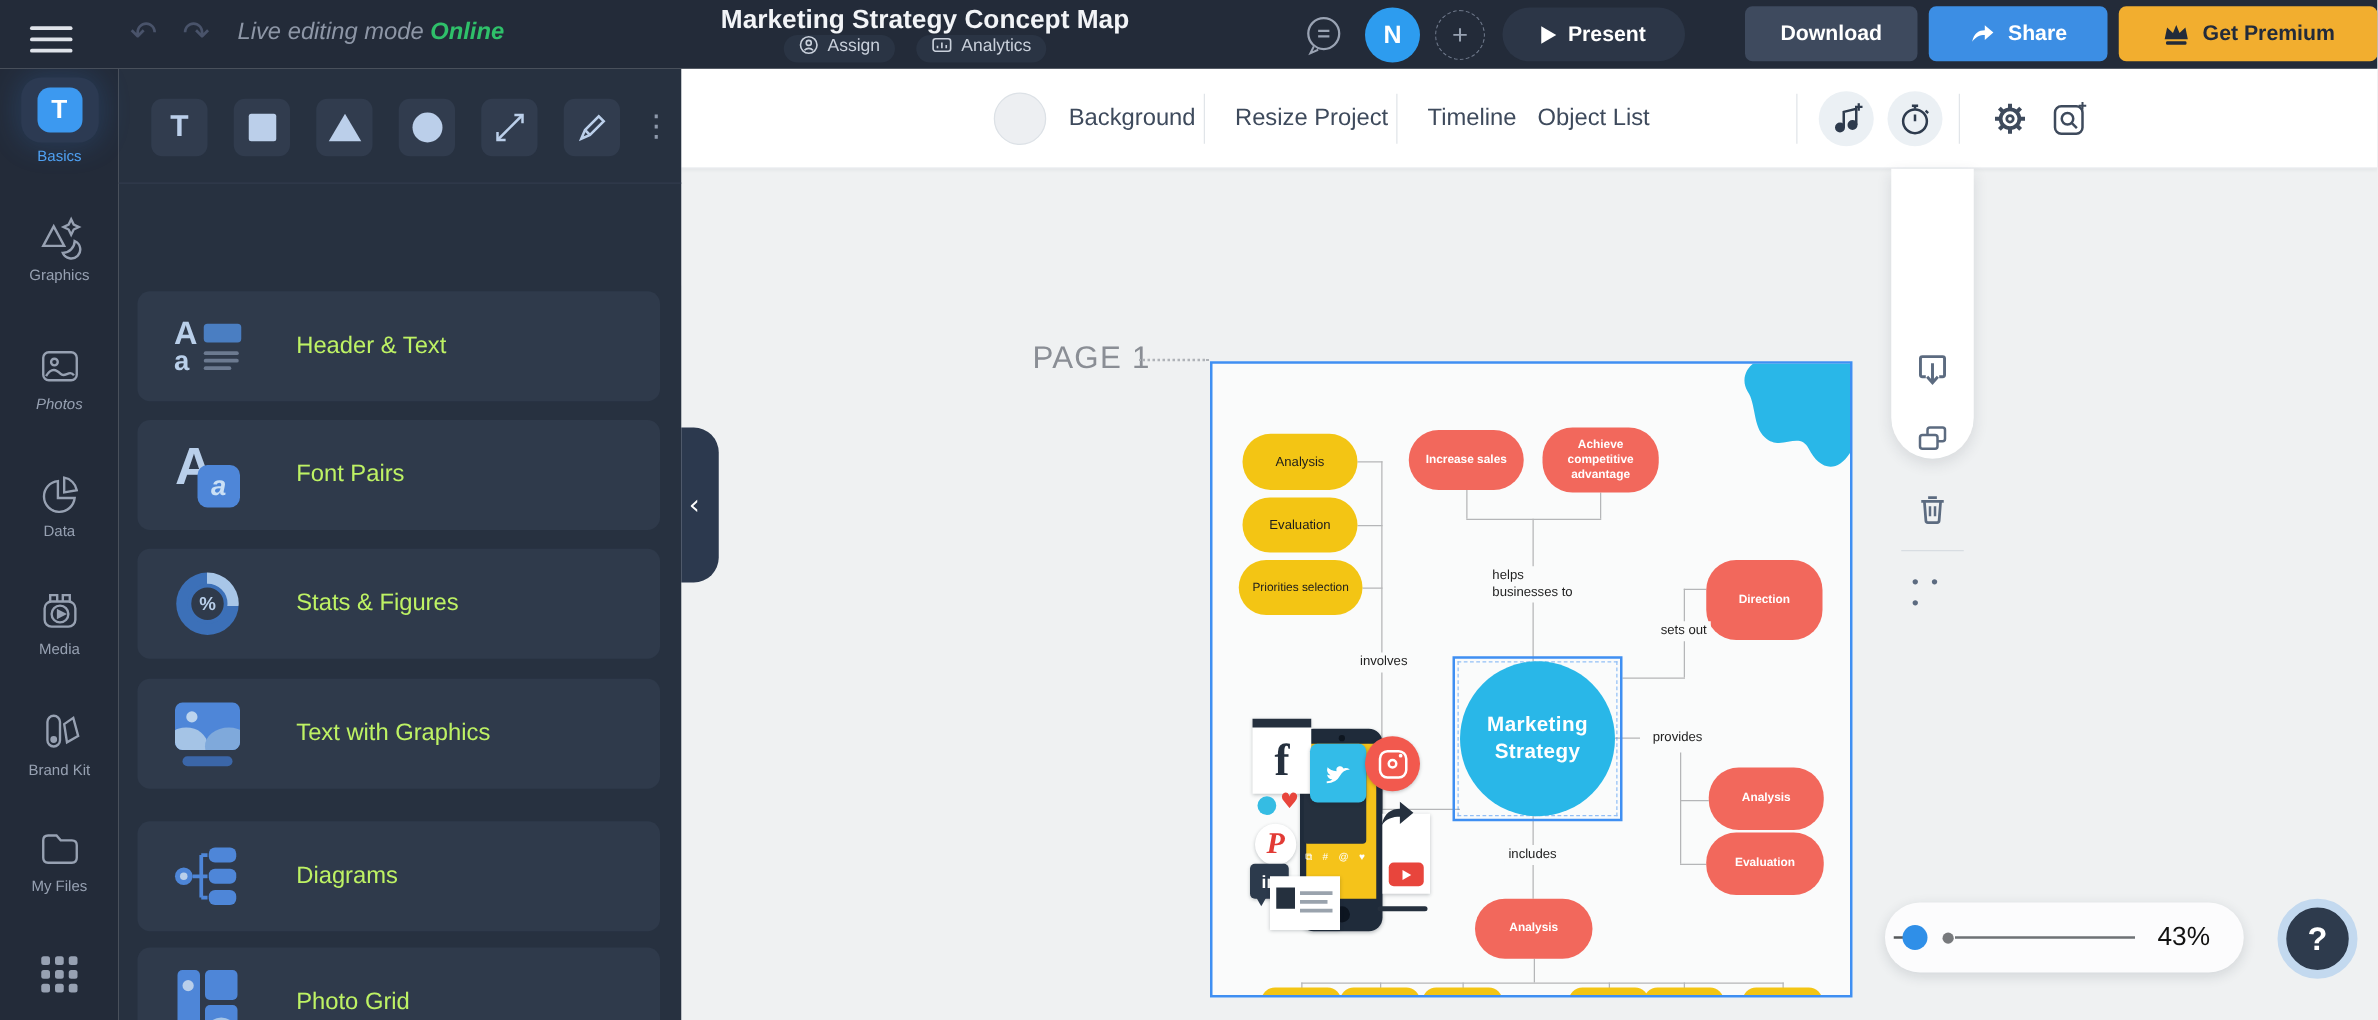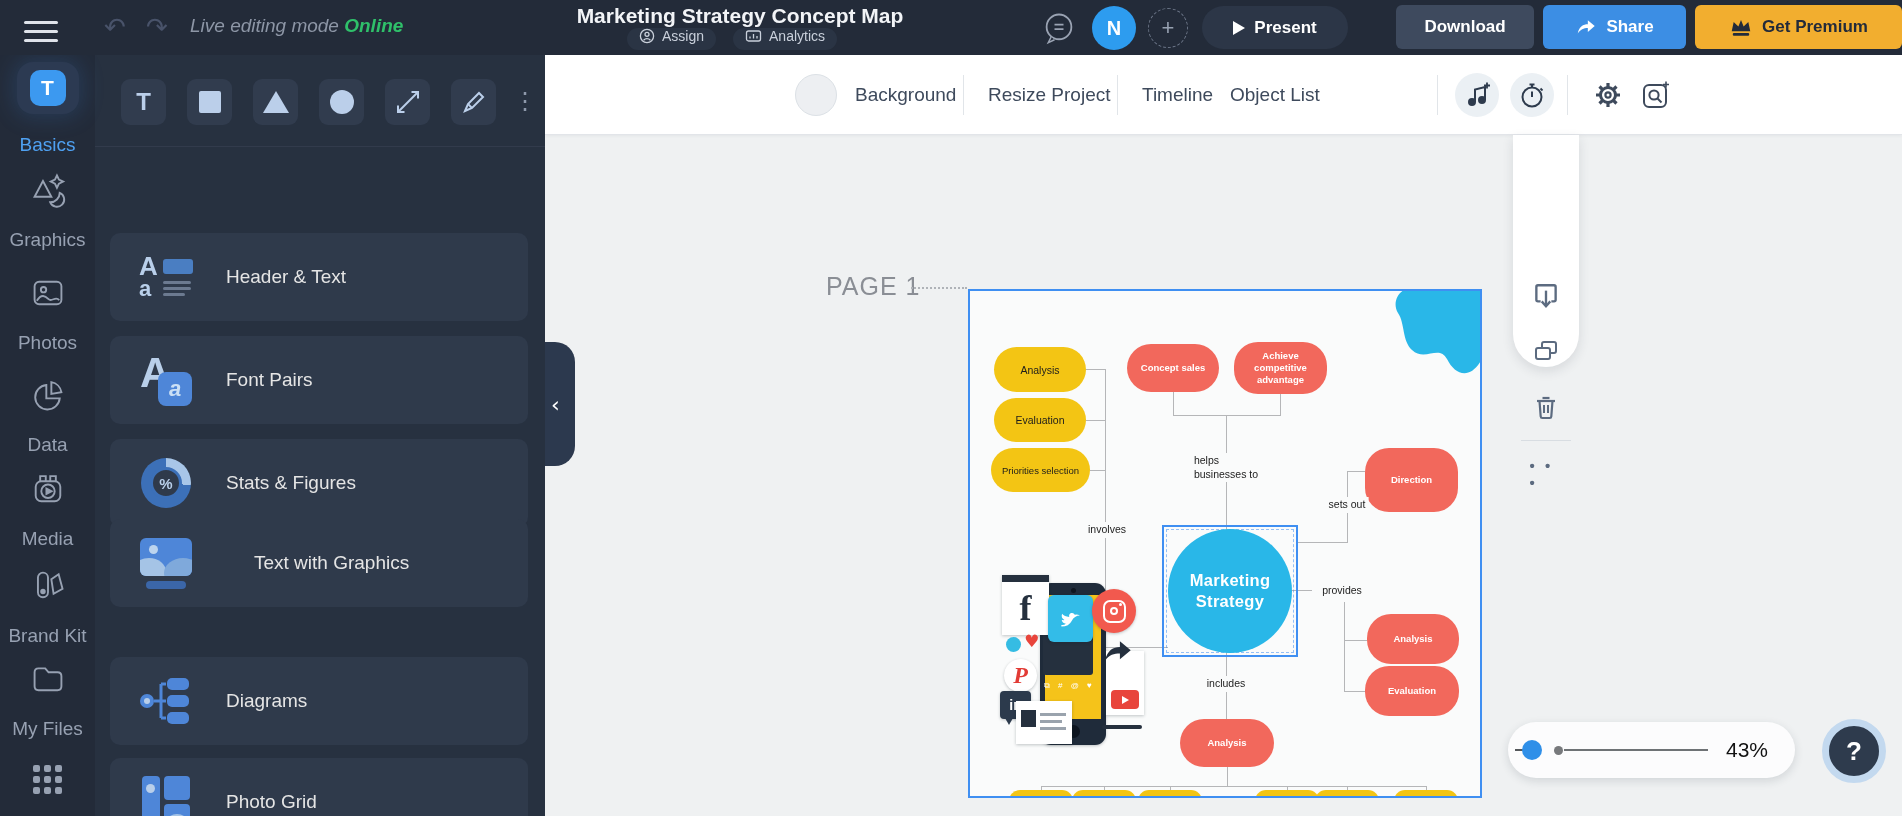--- a/index.html
+++ b/index.html
@@ -21,41 +21,41 @@
   .btn { display:flex; align-items:center; justify-content:center; gap:9px; font-weight:700; font-size:17px; cursor:pointer; }
   #btn-present { left:1202px; top:6px; width:146px; height:43px; border-radius:22px; background:#2C3647; color:#fff; }
   .play-tri { width:0; height:0; border-left:12px solid #fff; border-top:7px solid transparent; border-bottom:7px solid transparent; }
   #btn-download { left:1396px; top:5px; width:138px; height:44px; border-radius:6px; background:#3E4A5E; color:#fff; }
   #btn-share { left:1543px; top:5px; width:143px; height:44px; border-radius:6px; background:#3C8EE4; color:#fff; }
   #btn-premium { left:1695px; top:5px; width:207px; height:44px; border-radius:6px; background:#F2AE2F; color:#232B3A; }
 
   
   #sidebar { position:absolute; left:0; top:55px; width:95px; height:761px; background:#232B39; z-index:30; }
   .sb-item { position:absolute; left:0; width:95px; text-align:center; color:#97A1B2; cursor:pointer; }
-  .sb-label { font-size:19px; margin-top:20px; }
+  .sb-label { font-size:12px; margin-top:4px; }
   .sb-item svg { display:block; margin:0 auto; }
   .basics-pill { width:62px; height:52px; margin:0 auto; background:#2C3A52; border-radius:16px; display:flex; align-items:center; justify-content:center; box-shadow:0 0 22px 4px rgba(61,131,222,.18); }
   .basics-ic { width:36px; height:36px; background:#3C99F0; border-radius:10px; color:#fff; font-size:21px; font-weight:700; display:flex; align-items:center; justify-content:center; }
   .grid-ic { display:grid; grid-template-columns:repeat(3,7px); grid-gap:4px; width:29px; margin:0 auto; }
   .grid-ic i { width:7px; height:7px; background:#97A1B2; border-radius:2px; }
 
   
   #panel { position:absolute; left:95px; top:55px; width:450px; height:761px; background:#273140; z-index:20; }
   .toolbtn { position:absolute; top:24px; width:45px; height:46px; background:#313C4E; border-radius:9px; display:flex; align-items:center; justify-content:center; color:#BBCFEA; cursor:pointer; }
   .tool-sq { width:22px; height:22px; background:#BBCFEA; border-radius:2px; }
   .tool-tri { width:0; height:0; border-left:13px solid transparent; border-right:13px solid transparent; border-bottom:22px solid #BBCFEA; }
   .tool-ci { width:24px; height:24px; background:#BBCFEA; border-radius:50%; }
   .panel-div { position:absolute; left:0; top:91px; width:450px; height:1px; background:#323B4C; }
   .tabs { position:absolute; left:18px; top:104px; width:414px; height:58px; border-radius:10px; display:flex; }
   .tab { flex:1; display:flex; align-items:center; justify-content:center; font-size:17.5px; cursor:pointer; }
   .tab.active { background:#333F52; border-radius:10px; color:#FFF; font-weight:700; }
   .tab.inactive { color:#93A0B3; }
   .card { position:absolute; left:15px; width:418px; height:88px; background:#2F3A4B; border-radius:10px; display:flex; align-items:center; cursor:pointer; }
   .card .ic { width:60px; margin-left:26px; display:flex; align-items:center; justify-content:center; }
-  .card .lbl { color:#e5e5e5; font-size:19px; margin-left:30px; }
+  .card .lbl { color:#bef264; font-size:19px; margin-left:41px; }
   .scrollbar { position:absolute; left:534px; top:224px; width:11px; height:492px; background:#9EA2A8; border-radius:5px; cursor:pointer; }
   #flap { position:absolute; left:545px; top:342px; width:30px; height:124px; background:#2C394E; border-radius:0 20px 20px 0; z-index:25; color:#fff; display:flex; align-items:center; cursor:pointer; }
   #flap span { font-size:22px; margin-left:6px; font-family:"DejaVu Sans",sans-serif; }
 
   
   .ht-A { color:#B9CFEA; font-weight:700; font-size:26px; line-height:.8; }
   .ht-a { color:#B9CFEA; font-weight:700; font-size:22px; line-height:.8; }
   .blue-rect { background:#4A7EC2; border-radius:3px; }
   .gray-line { background:#6C7A90; border-radius:2px; }
   .fp-A { color:#B9CFEA; font-weight:700; font-size:42px; line-height:.8; }
@@ -211,21 +211,21 @@
       <div class="sb-label" style="color:#4FA1F2;">Basics</div>
     </div>
     <div class="sb-item" style="top:116px;">
       <svg width="38" height="38" viewBox="0 0 34 34" fill="none" stroke="#97A1B2" stroke-width="1.7">
         <path d="M5 23 L12.5 9 L20 23 Z"></path>
           <path d="M25 4 l1.8 3.7 3.7 1.8 -3.7 1.8 -1.8 3.7 -1.8 -3.7 -3.7 -1.8 3.7 -1.8 Z"></path>
           <path d="M27.5 19.5 a6.5 6.5 0 1 1 -8.5 8.5 a8.6 8.6 0 0 0 8.5 -8.5 Z"></path>
       </svg>
       <div class="sb-label">Graphics</div>
     </div>
-    <div class="sb-item" style="top:219px;">
+    <div class="sb-item" style="top:219px;font-style:italic;">
       <svg width="38" height="38" viewBox="0 0 34 34" fill="none" stroke="#97A1B2" stroke-width="1.7">
         <rect x="5" y="7" width="24" height="20" rx="4"></rect>
           <circle cx="13" cy="14" r="2.4"></circle>
           <path d="M7 24 C11 17.5 14.5 19.5 17.5 22.5 C20.5 25.5 24 19 27 23.5"></path>
       </svg>
       <div class="sb-label">Photos</div>
     </div>
     <div class="sb-item" style="top:321px;">
       <svg width="38" height="38" viewBox="0 0 34 34" fill="none" stroke="#97A1B2" stroke-width="1.7">
         <path d="M15.5 8 a11 11 0 1 0 12 12 L15.5 20 Z"></path>
@@ -326,21 +326,21 @@
       <div class="lbl">Font Pairs</div>
     </div>
     <div class="card" style="top:384px;">
       <div class="ic">
         <div class="donut">
             <div class="donut-in">%</div>
           </div>
       </div>
       <div class="lbl">Stats &amp; Figures</div>
     </div>
-    <div class="card" style="top:464px;gap:28px;">
+    <div class="card" style="top:488px;">
       <div class="ic">
         <div>
             <div class="twg-img">
               <span class="twg-dot"></span>
               <span class="twg-m1"></span>
               <span class="twg-m2"></span>
             </div>
             <div class="twg-bar"></div>
           </div>
       </div>
@@ -456,21 +456,21 @@
       <div class="ln" style="left:134px;top:495px;width:1px;height:14px;"></div>
       <div class="ln" style="left:200px;top:495px;width:1px;height:14px;"></div>
       <div class="ln" style="left:317px;top:495px;width:1px;height:14px;"></div>
       <div class="ln" style="left:377px;top:495px;width:1px;height:14px;"></div>
       <div class="ln" style="left:456px;top:495px;width:1px;height:14px;"></div>
 
       <div class="node yellow" style="left:24px;top:56px;width:92px;height:45px;">Analysis</div>
       <div class="node yellow" style="left:24px;top:107px;width:92px;height:44px;">Evaluation</div>
       <div class="node yellow" style="left:21px;top:157px;width:99px;height:44px;font-size:9.5px;">Priorities selection</div>
 
-      <div class="node red" style="left:157px;top:53px;width:92px;height:48px;">Concept sales</div>
+      <div class="node red" style="left:157px;top:53px;width:92px;height:48px;">Increase sales</div>
       <div class="node red" style="left:264px;top:51px;width:93px;height:52px;">Achieve competitive advantage</div>
       <div class="node red" style="left:395px;top:157px;width:93px;height:64px;">Direction</div>
       <div class="node red" style="left:397px;top:323px;width:92px;height:50px;">Analysis</div>
       <div class="node red" style="left:395px;top:375px;width:94px;height:50px;">Evaluation</div>
       <div class="node red" style="left:210px;top:428px;width:94px;height:48px;">Analysis</div>
 
       <div class="node yellow" style="left:39px;top:499px;width:64px;height:22px;"></div>
       <div class="node yellow" style="left:102px;top:499px;width:64px;height:22px;"></div>
       <div class="node yellow" style="left:168px;top:499px;width:64px;height:22px;"></div>
       <div class="node yellow" style="left:285px;top:499px;width:64px;height:22px;"></div>

